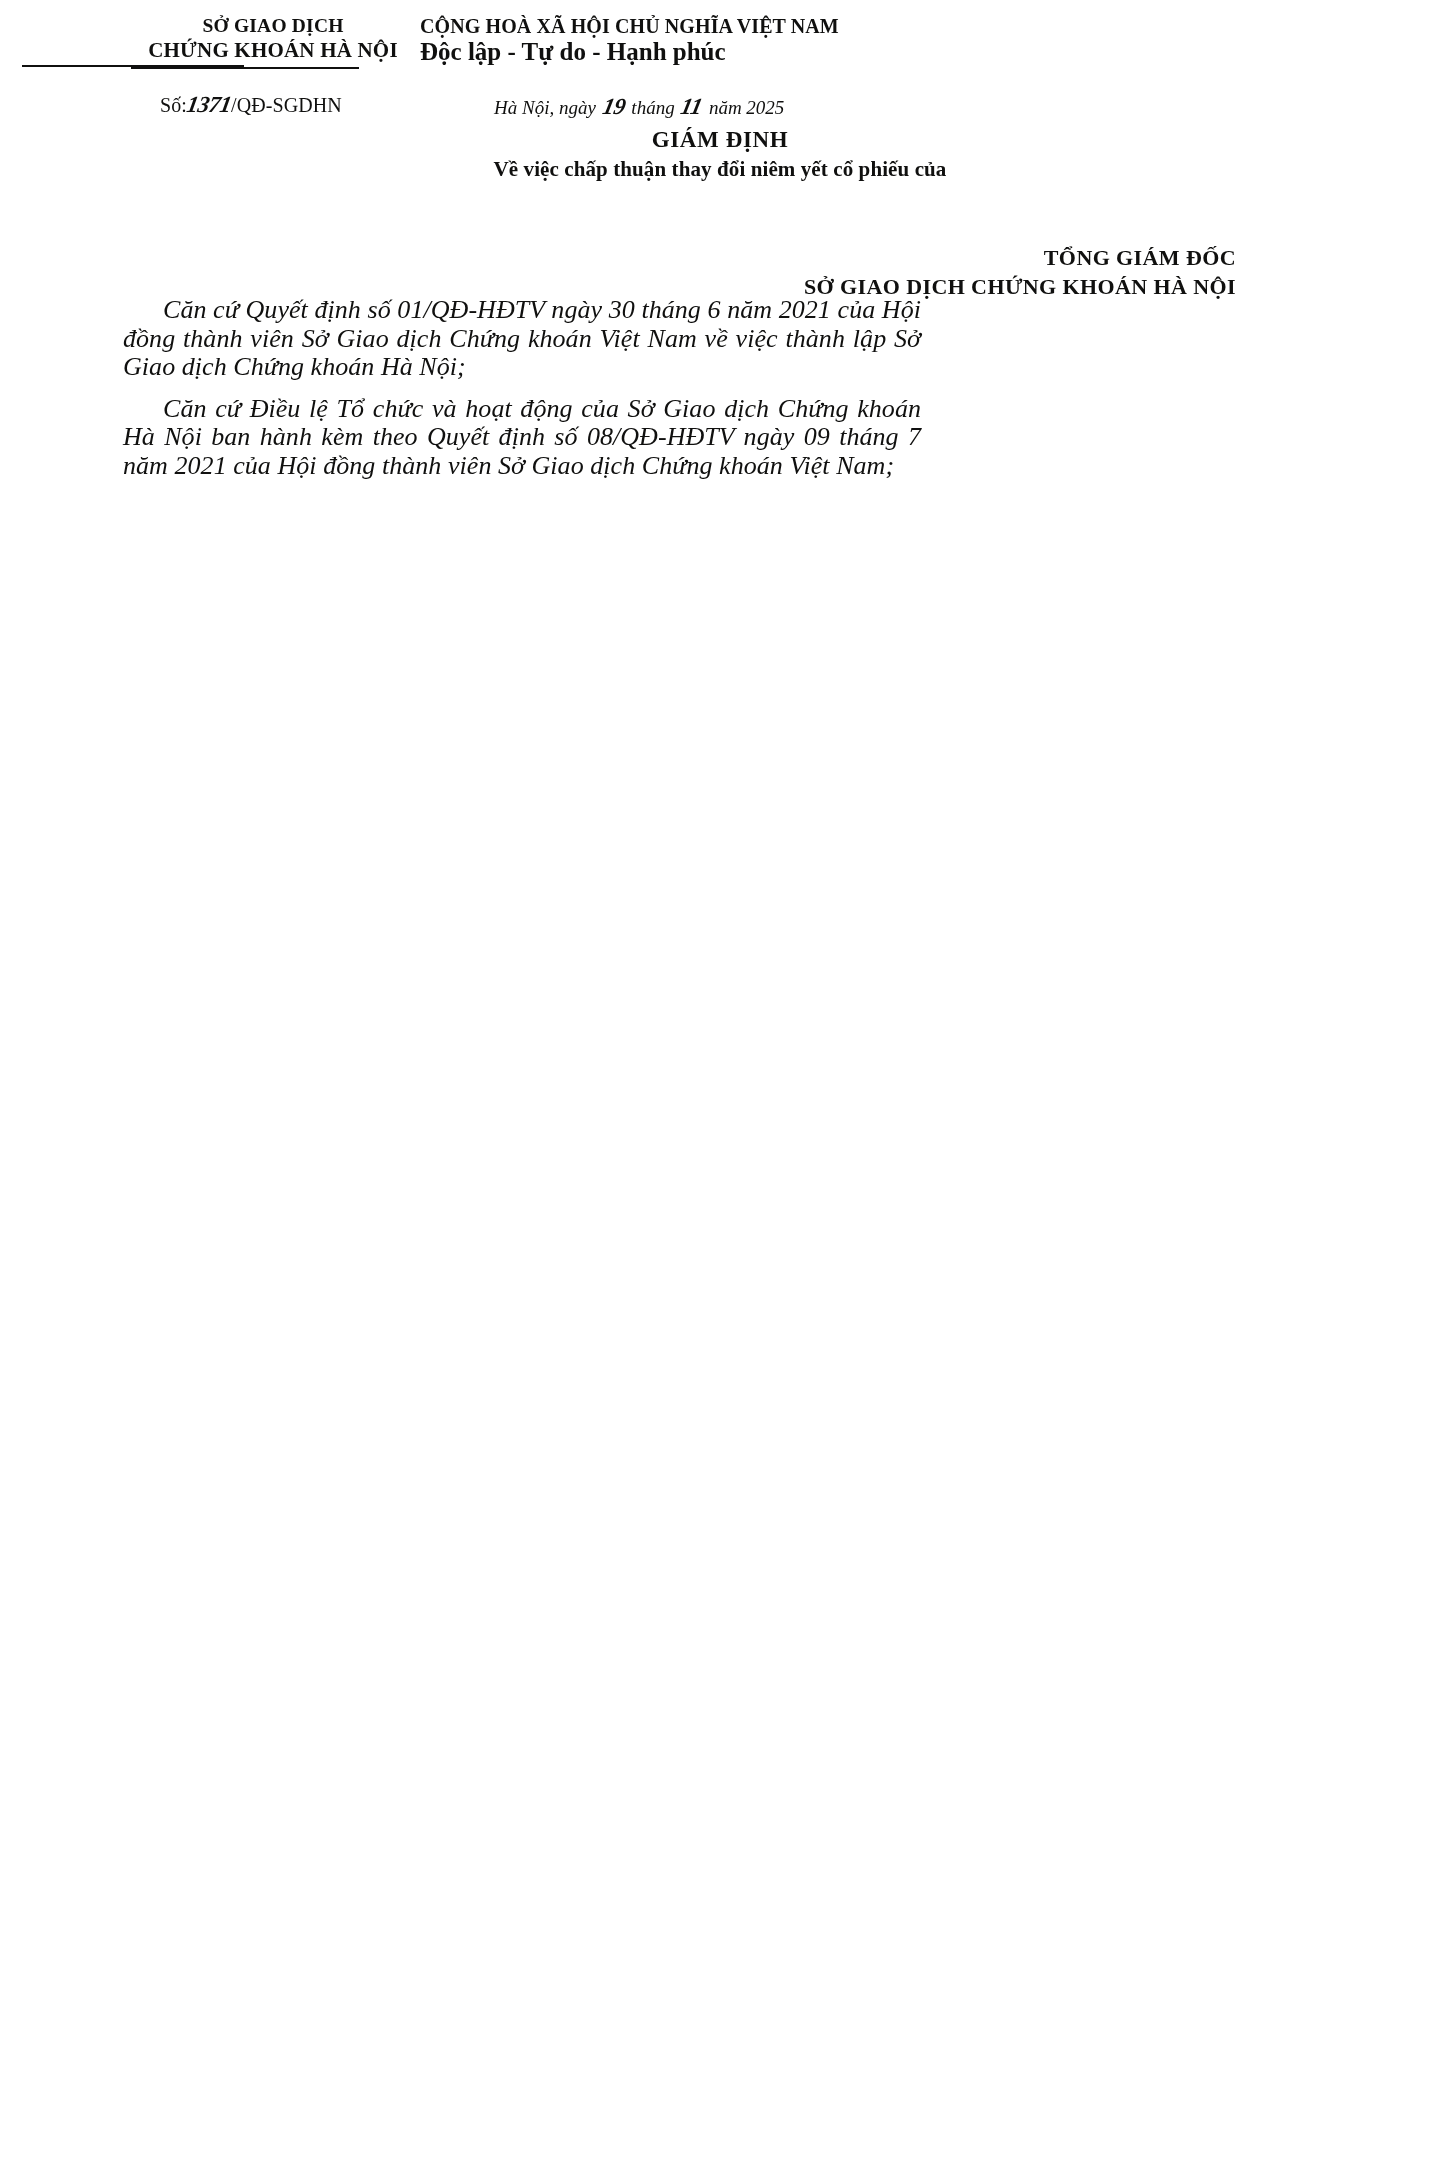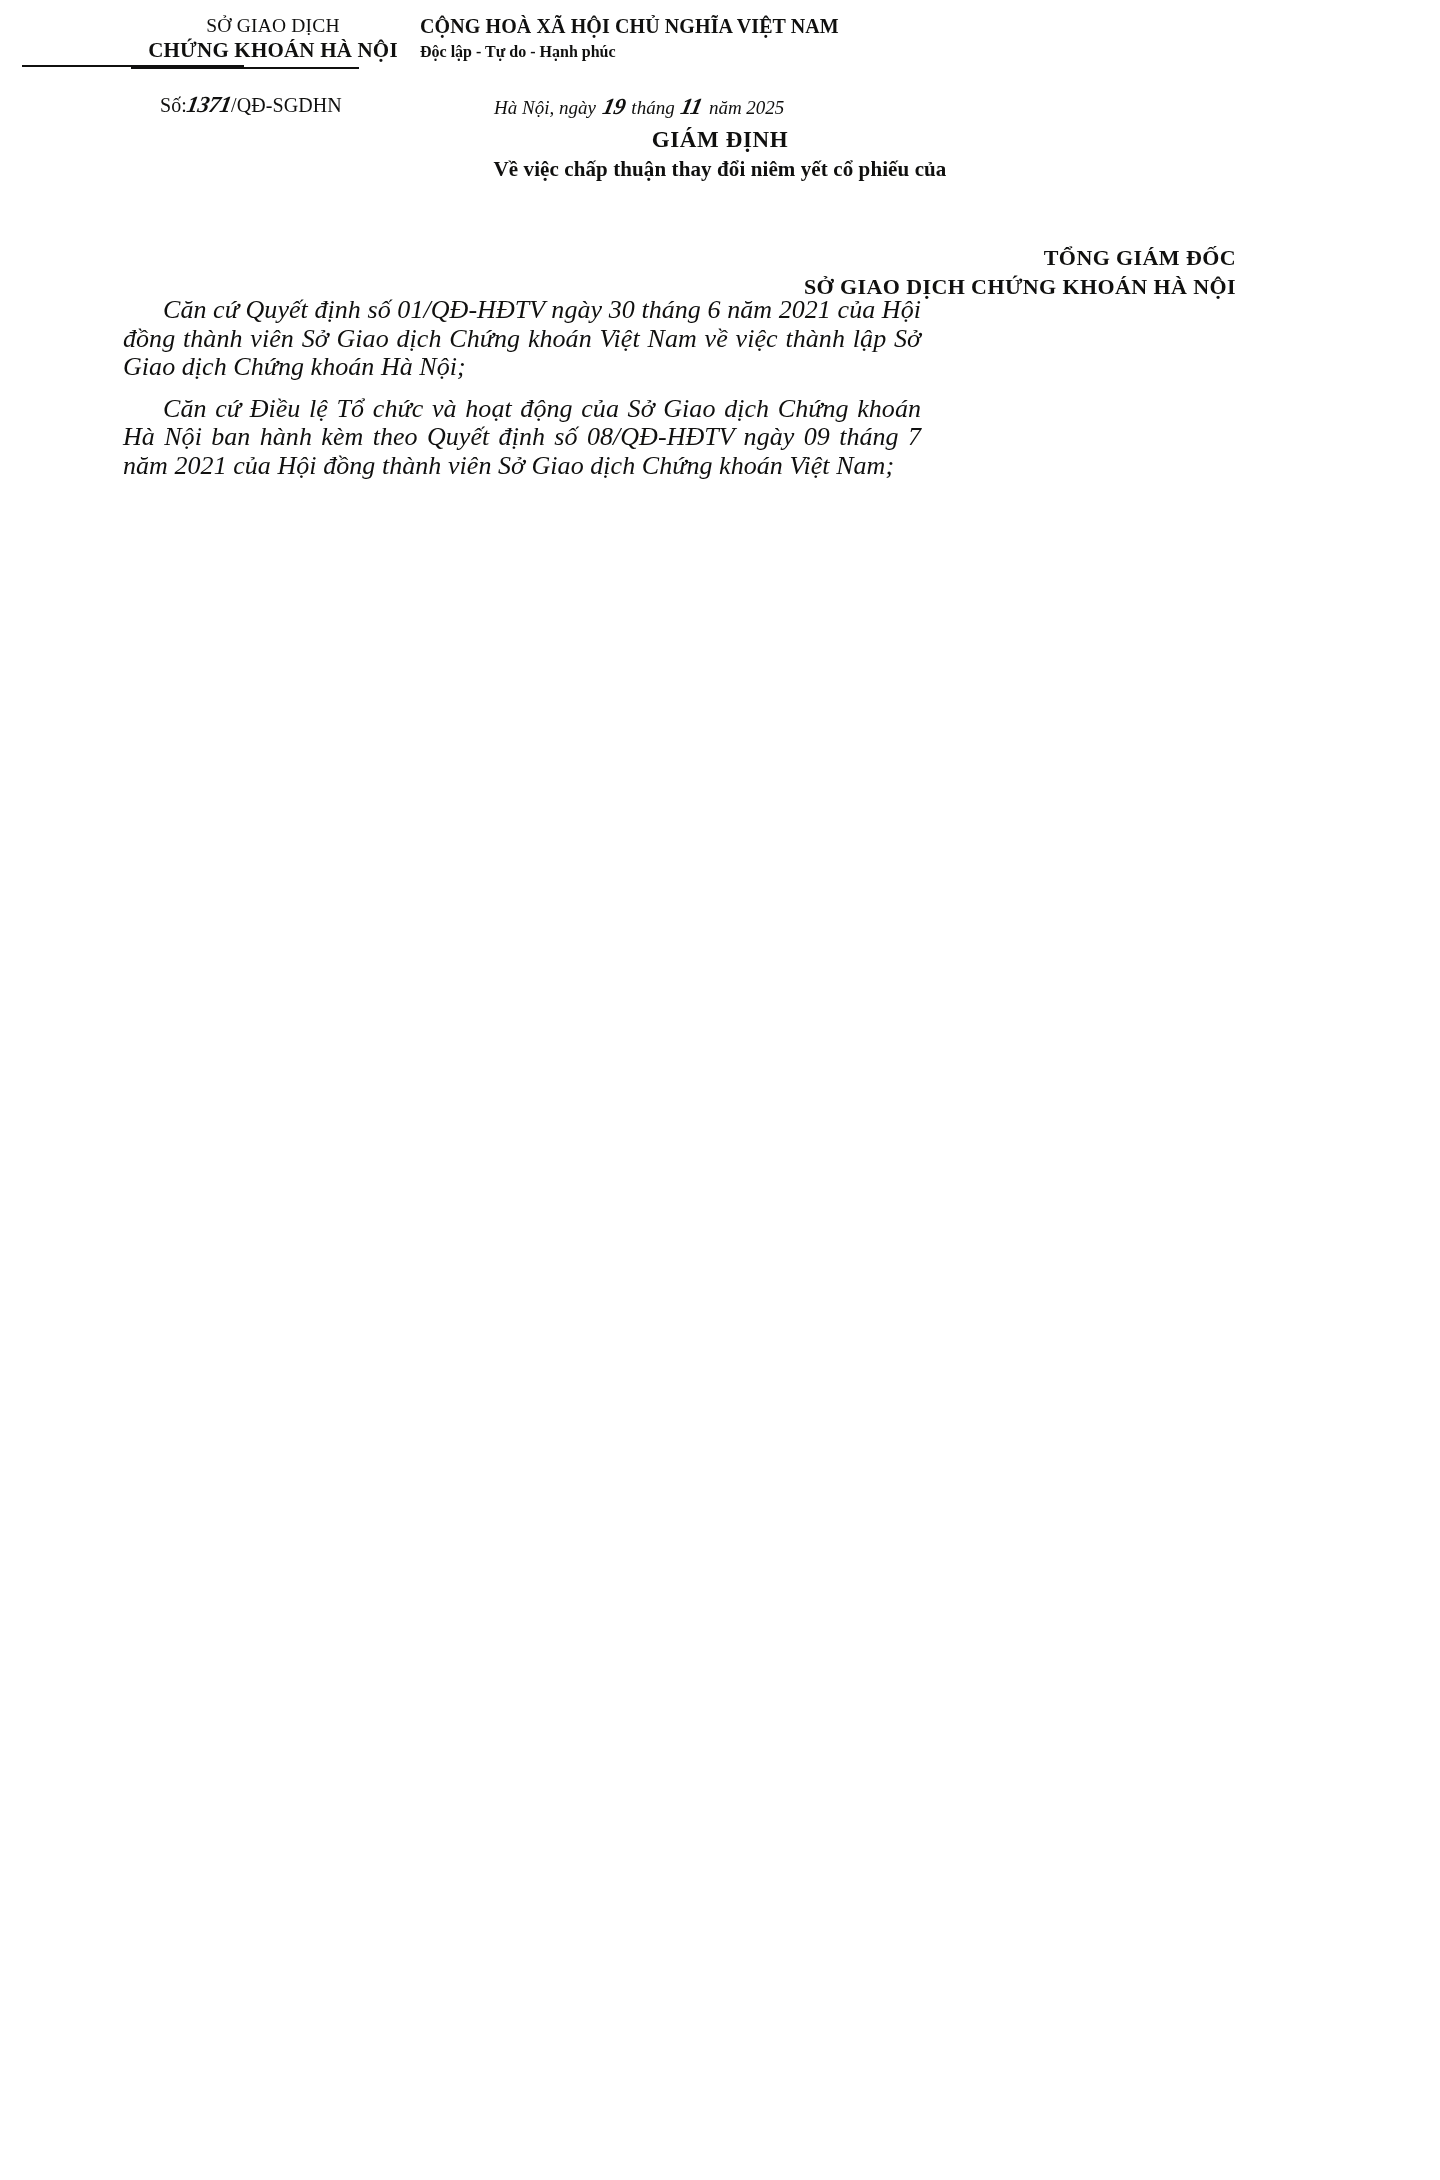--- a/index.html
+++ b/index.html
@@ -32,21 +32,21 @@
   }
   .org-block {
     position: absolute;
     left: 138px;
     top: 0;
     width: 270px;
     text-align: center;
   }
   .org-line1 {
     font-size: 19.5px;
-    font-weight: normal;
+    font-weight: bold;
     letter-spacing: 0.2px;
     line-height: 24px;
   }
   .org-line2 {
     font-size: 21px;
     font-weight: bold;
     letter-spacing: 0.2px;
     line-height: 24px;
     display: inline-block;
     position: relative;
@@ -84,21 +84,21 @@
     top: 0;
     width: 490px;
   }
   .nation-line1 {
     font-size: 20px;
     font-weight: bold;
     letter-spacing: 0.1px;
     line-height: 25px;
   }
   .nation-line2 {
-    font-size: 16px;
+    font-size: 25px;
     font-weight: bold;
     line-height: 25px;
     display: inline-block;
     position: relative;
   }
   .nation-underline {
     position: absolute;
     left: 131px;
     top: 53px;
     width: 228px;

